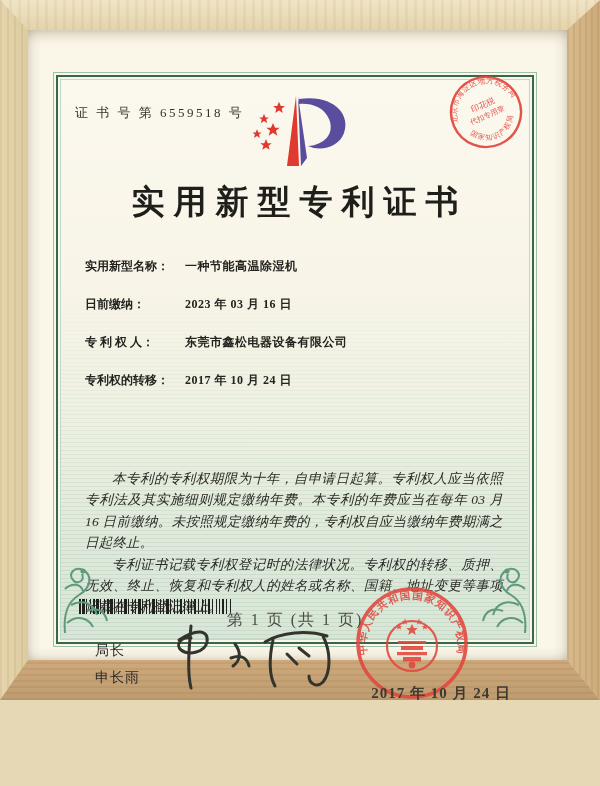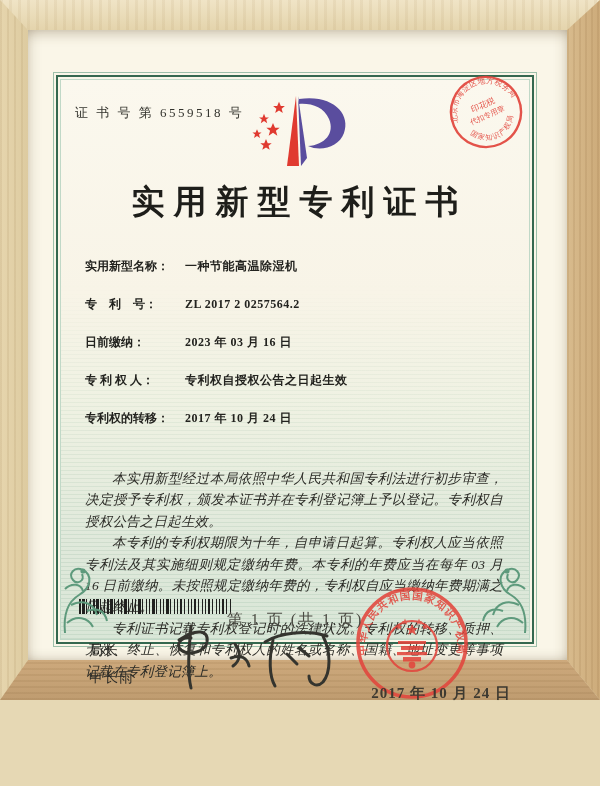--- a/index.html
+++ b/index.html
@@ -53,21 +53,21 @@
 
   .paras { position:absolute; top:388px; left:24px; right:26px; }
   .paras p { font-size:13.5px; line-height:21.4px; text-align:justify; text-indent:2em; font-style:italic;
              color:#2b2b26; letter-spacing:.2px; }
 
   .barcode { position:absolute; left:18px; top:519px; width:152px; height:15px;
     background:repeating-linear-gradient(90deg,#20201e 0 1.5px,rgba(0,0,0,0) 1.5px 3px,#20201e 3px 5.5px,rgba(0,0,0,0) 5.5px 7px,#20201e 7px 8px,rgba(0,0,0,0) 8px 11px,#20201e 11px 12px,rgba(0,0,0,0) 12px 14px); }
 
   .director { position:absolute; left:28px; top:562px; font-family:"Liberation Sans","DejaVu Sans",sans-serif;
               font-size:14px; color:#2c2c28; }
-  .director div { margin-bottom:9px; letter-spacing:1px; }
+  .director div { margin-bottom:9px; letter-spacing:1px;margin-left:6px; }
   .signature { position:absolute; left:100px; top:534px; width:195px; height:86px; }
 
   .office-seal { position:absolute; left:294px; top:506px; width:114px; height:114px; opacity:.88; }
   .seal-date { position:absolute; left:288px; top:604px; width:184px; text-align:center; font-size:15px;
                font-weight:700; color:#3e3a31; letter-spacing:1px; }
 
   .flourish { position:absolute; bottom:4px; width:62px; height:84px; }
   .flourish.fl-left { left:0; }
   .flourish.fl-right { right:0; transform:scaleX(-1); }
 
@@ -127,35 +127,31 @@
             </text>
           </svg>
 
           <div class="title">实用新型专利证书</div>
 
           <div class="fields">
             <div class="frow">
               <span class="flabel">实用新型名称：</span><span class="fvalue">一种节能高温除湿机</span>
             </div>
             <div class="frow">
-              <span class="flabel">专　利　号：</span><span class="fvalue">ZL 2017 2 0257564.2</span>
-            </div>
-            <div class="frow">
               <span class="flabel">日前缴纳：</span><span class="fvalue">2023 年 03 月 16 日</span>
             </div>
             <div class="frow">
-              <span class="flabel">专 利 权 人：</span><span class="fvalue">专利权自授权公告之日起生效</span>
+              <span class="flabel">专 利 权 人：</span><span class="fvalue">东莞市鑫松电器设备有限公司</span>
             </div>
             <div class="frow">
               <span class="flabel">专利权的转移：</span><span class="fvalue">2017 年 10 月 24 日</span>
             </div>
           </div>
 
           <div class="paras">
-            <p>本实用新型经过本局依照中华人民共和国专利法进行初步审查，决定授予专利权，颁发本证书并在专利登记簿上予以登记。专利权自授权公告之日起生效。</p>
             <p>本专利的专利权期限为十年，自申请日起算。专利权人应当依照专利法及其实施细则规定缴纳年费。本专利的年费应当在每年 03 月 16 日前缴纳。未按照规定缴纳年费的，专利权自应当缴纳年费期满之日起终止。</p>
             <p>专利证书记载专利权登记时的法律状况。专利权的转移、质押、无效、终止、恢复和专利权人的姓名或名称、国籍、地址变更等事项记载在专利登记簿上。</p>
           </div>
 
           <div class="barcode"></div>
 
           <div class="director">
             <div>局长</div>
             <div>申长雨</div>
           </div>

